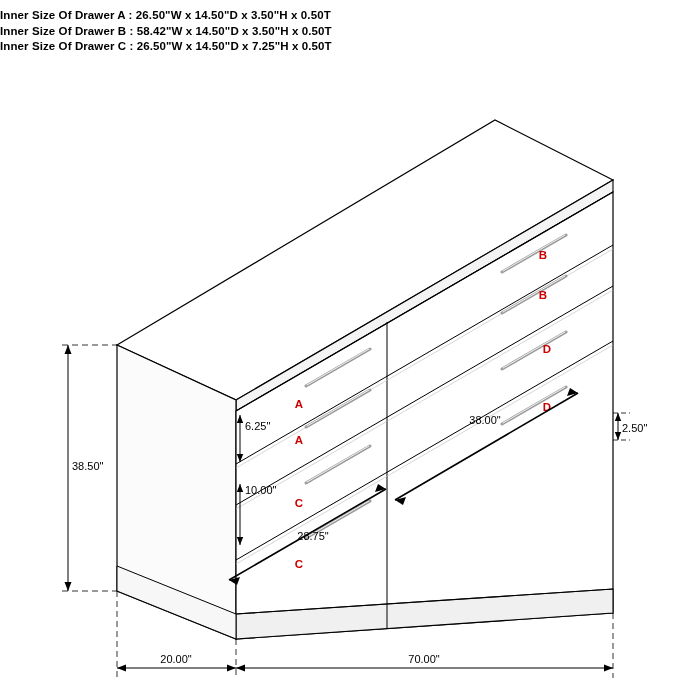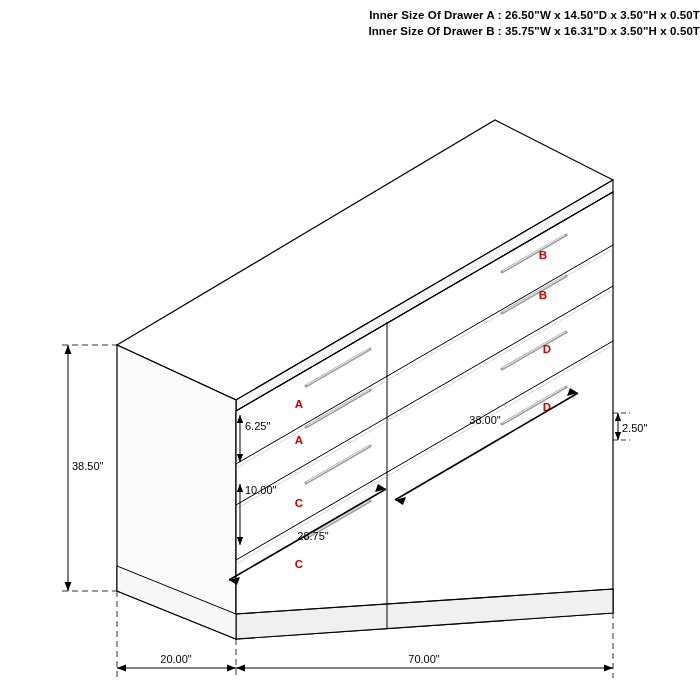--- a/index.html
+++ b/index.html
@@ -19,21 +19,21 @@
     position: absolute;
     left: 0; top: 0;
     width: 700px;
     height: 700px;
   }
   .spec-block {
     position: absolute;
     left: 0;
     top: 8px;
     width: 700px;
-    text-align: right;
+    text-align: left;
     font-size: 11.5px;
     font-weight: bold;
     line-height: 15.5px;
     letter-spacing: 0.1px;
   }
   .spec-line { white-space: nowrap; }
   svg text {
     font-family: "Liberation Sans", sans-serif;
   }
   .dim-label {
@@ -44,21 +44,22 @@
     font-size: 11.5px;
     font-weight: bold;
     fill: #cc0000;
   }
 </style>
 </head>
 <body>
 
 <div class="spec-block">
   <div class="spec-line">Inner Size Of Drawer A : 26.50"W x 14.50"D x 3.50"H x 0.50T</div>
-  <div class="spec-line">Inner Size Of Drawer B : 35.75"W x 16.31"D x 3.50"H x 0.50T</div>
+  <div class="spec-line">Inner Size Of Drawer B : 58.42"W x 14.50"D x 3.50"H x 0.50T</div>
+  <div class="spec-line">Inner Size Of Drawer C : 26.50"W x 14.50"D x 7.25"H x 0.50T</div>
 </div>
 
 <svg id="canvas" viewBox="0 0 700 700">
 
   <g>
 
     <polygon points="117,345 495,120 613,180 236,400" fill="#ffffff" stroke="#000000" stroke-width="1.2"></polygon>
 
     <polygon points="236,400 613,180 613,192 236,411" fill="#f4f4f4" stroke="#000000" stroke-width="1.1"></polygon>
 

